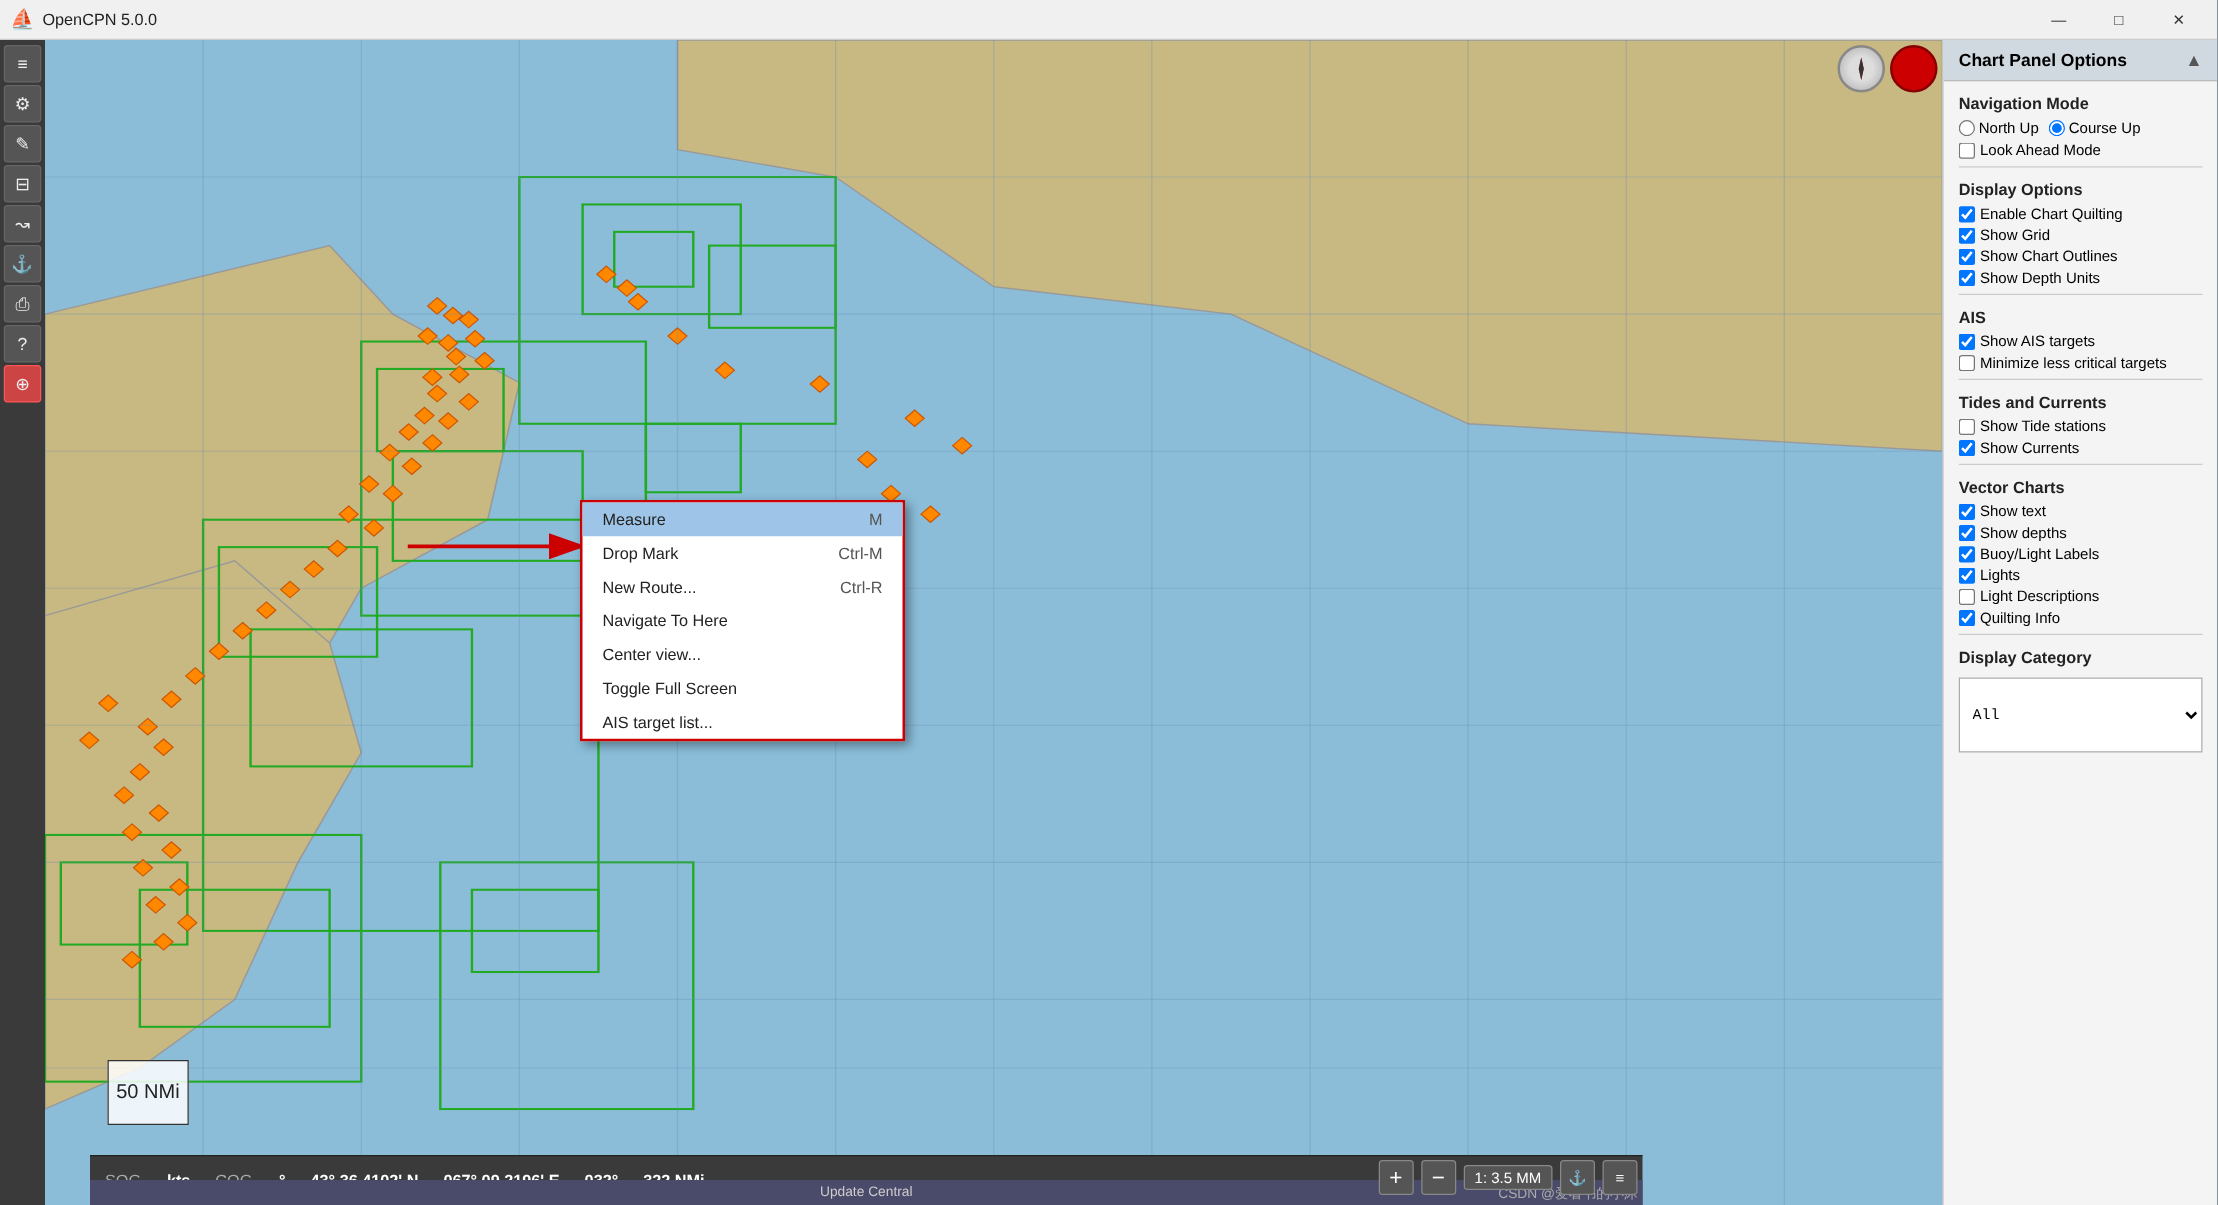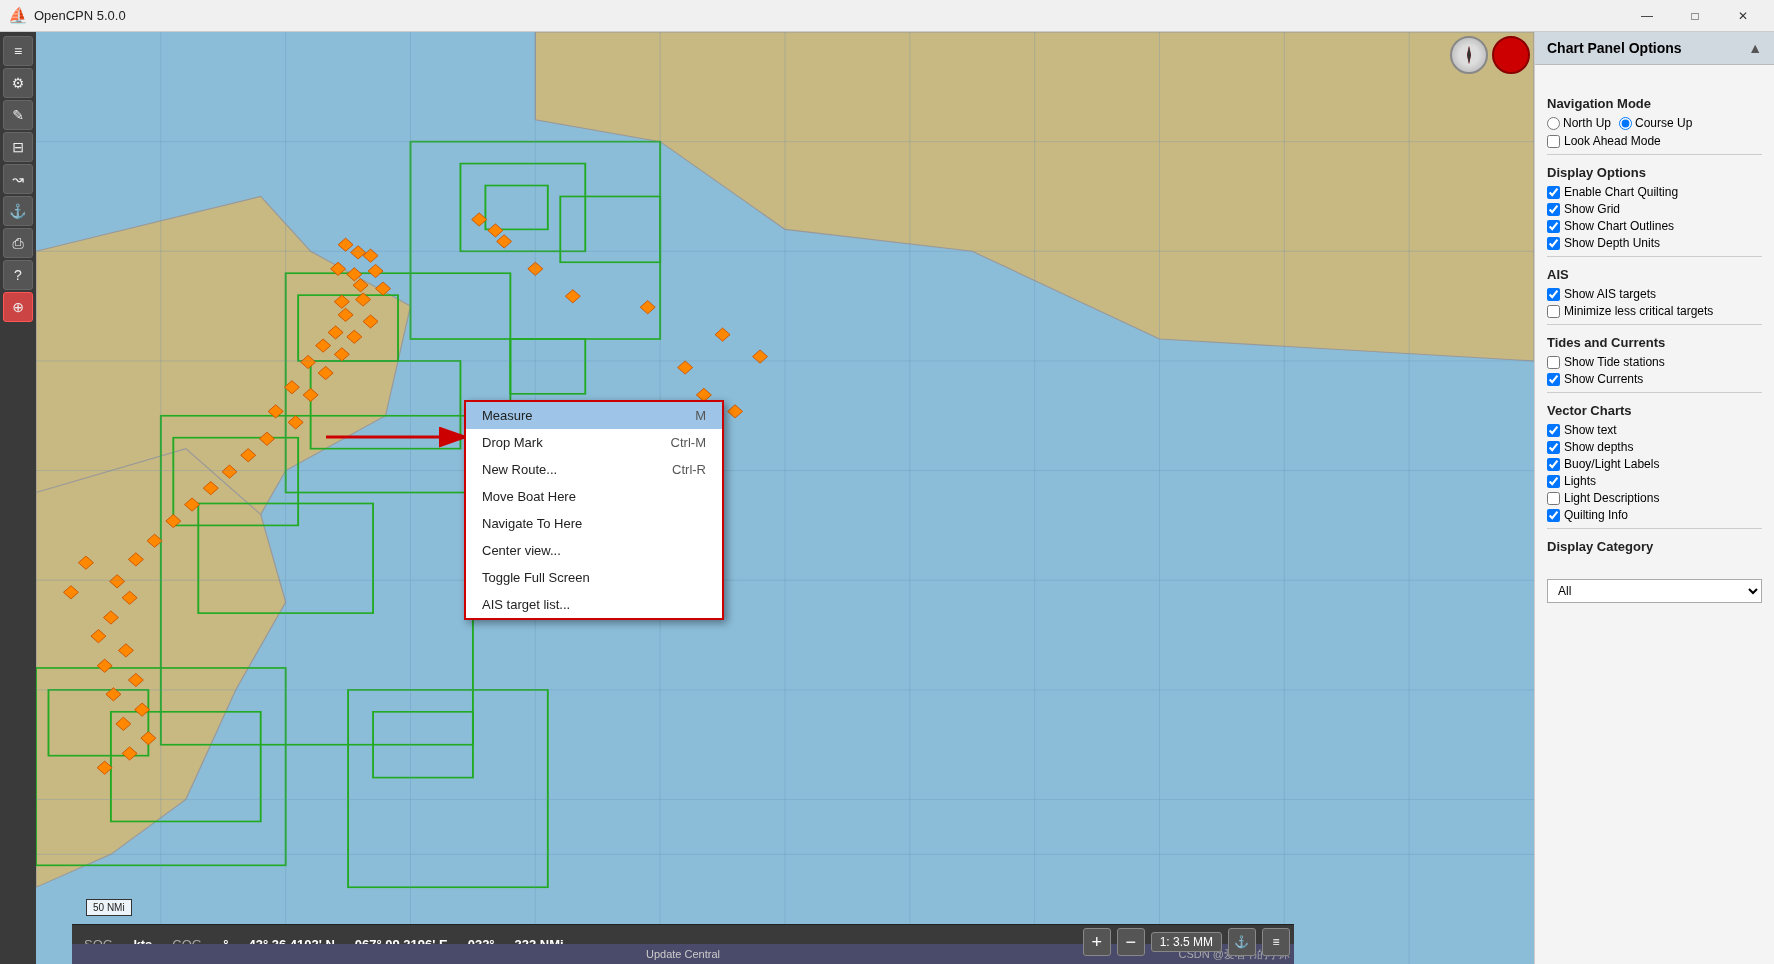--- a/index.html
+++ b/index.html
@@ -94,28 +94,27 @@
     #arrow-annotation {
       position: absolute;
       top: 380px;
       left: 290px;
       pointer-events: none;
       z-index: 99;
     }
 
     
     #right-panel {
-      width: 240px;
+      width: 220px;
       background: #f4f4f4;
       border-left: 1px solid #ccc;
       display: flex;
       flex-direction: column;
       overflow: hidden;
       position: relative;
-      gap: 21px;
     }
     #panel-header {
       background: #d0d8e0;
       padding: 8px 12px;
       font-weight: bold;
       font-size: 14px;
       border-bottom: 1px solid #bbb;
       display: flex;
       justify-content: space-between;
       align-items: center;
@@ -139,25 +138,26 @@
     .radio-item { display: flex; align-items: center; gap: 3px; font-size: 12px; cursor: pointer; }
     .radio-item input[type=radio] { margin: 0; }
     .check-item { display: flex; align-items: center; gap: 4px; font-size: 12px; margin-bottom: 3px; cursor: pointer; }
     .check-item input[type=checkbox] { margin: 0; }
 
     .divider { height: 1px; background: #ccc; margin: 6px 0; }
 
     
     #display-category-select {
       width: 100%;
-      margin-top: 20px;
-      padding: 3px 6px;
+      margin-top: 4px;
+      padding: 21px 6px;
       border: 1px solid #aaa;
       background: white;
       font-size: 12px;
+      font-family: Liberation Mono, monospace;
     }
 
     
     #bottom-bar {
       height: 40px;
       background: #3a3a3a;
       display: flex;
       align-items: center;
       padding: 0 12px;
       color: #eee;
@@ -198,26 +198,26 @@
       border: 1px solid #888;
       border-radius: 3px;
       color: white;
       padding: 2px 8px;
       font-size: 12px;
     }
 
     
     #scale-bar {
       position: absolute;
-      bottom: 48px;
+      bottom: 64px;
       left: 50px;
       background: rgba(255,255,255,0.85);
       border: 1px solid #333;
-      padding: 2px 6px;
-      font-size: 10px;
+      padding: 16px 6px;
+      font-size: 16px;
       color: #222;
     }
 
     
     #top-right-nav {
       position: absolute;
       top: 4px;
       right: 4px;
       display: flex;
       gap: 4px;
@@ -465,24 +465,20 @@
       </div>
       <div class="ctx-item">
         <span>Drop Mark</span>
         <span class="shortcut">Ctrl-M</span>
       </div>
       <div class="ctx-item">
         <span>New Route...</span>
         <span class="shortcut">Ctrl-R</span>
       </div>
       <div class="ctx-item">
-        <span>Move Boat Here</span>
-        <span class="shortcut"></span>
-      </div>
-      <div class="ctx-item">
         <span>Navigate To Here</span>
         <span class="shortcut"></span>
       </div>
       <div class="ctx-item">
         <span>Center view...</span>
         <span class="shortcut"></span>
       </div>
       <div class="ctx-item">
         <span>Toggle Full Screen</span>
         <span class="shortcut"></span>

